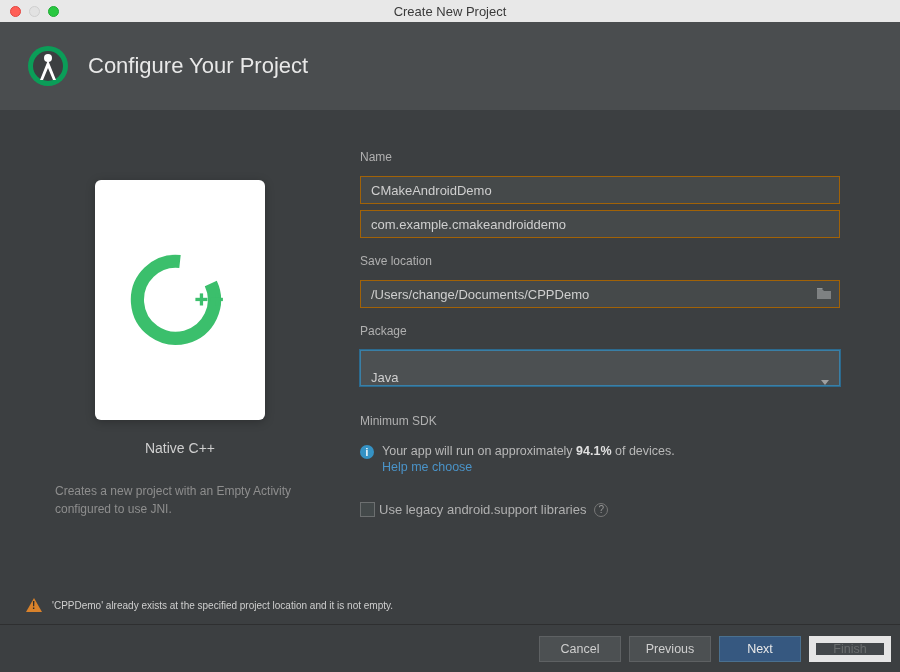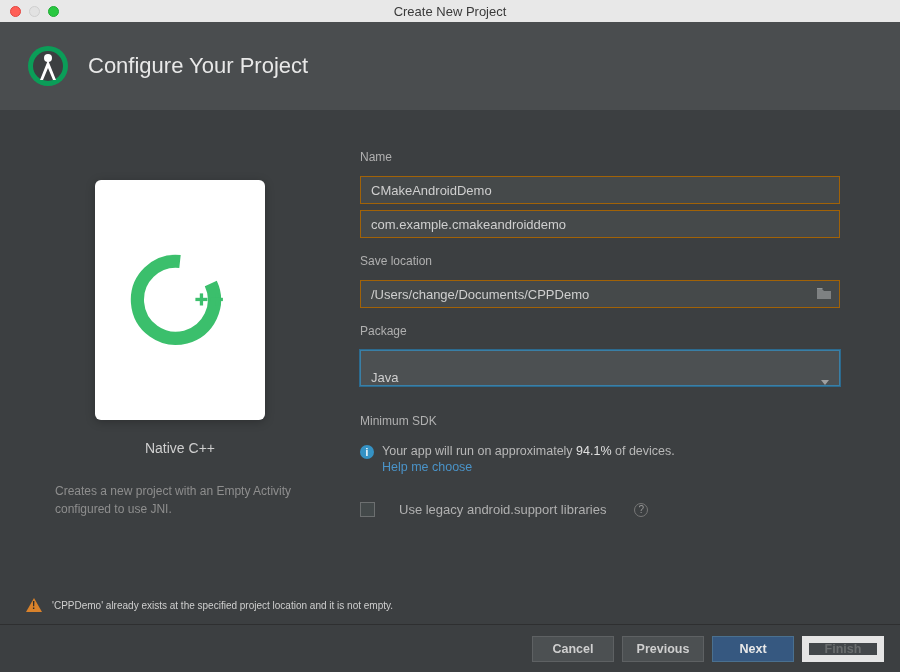--- a/index.html
+++ b/index.html
@@ -34,38 +34,38 @@
     width: 100%; height: 36px; background: #4c5052; border: 1px solid #5a5d5e;
     color: #cfcfcf; font-size: 13px; padding: 0 10px; display: flex; align-items: flex-end; justify-content: space-between;
   }
   .select.focused { border: 1px solid #3a7fa6; box-shadow: 0 0 0 1px #2c6a8e; }
   .chev { width: 0; height: 0; border-left: 4px solid transparent; border-right: 4px solid transparent; border-top: 5px solid #a0a0a0; }
   .sdk-row { display: flex; align-items: center; gap: 10px; margin-top: 22px; }
   .sdk-row .select { flex: 1; }
   .info-row { display: flex; gap: 8px; margin-top: 10px; font-size: 12.5px; color: #b8b8b8; align-items: flex-start; }
   .info-icon { width: 14px; height: 14px; border-radius: 50%; background: #3592c4; color: #fff; font-size: 10px; display: flex; align-items: center; justify-content: center; font-weight: bold; flex-shrink: 0; margin-top: 1px; }
   .help-link { color: #4a93c8; cursor: pointer; display: block; margin-top: 2px; }
-  .check-row { display: flex; gap: 24px; align-items: center; margin-top: 22px; font-size: 13px; color: #b0b0b0; }
+  .check-row { display: flex; gap: 4px; align-items: center; margin-top: 22px; font-size: 13px; color: #b0b0b0; }
   .checkbox { width: 15px; height: 15px; border: 1px solid #6c6f70; background: #43494a; }
   .help-q { width: 14px; height: 14px; border-radius: 50%; border: 1px solid #777; color: #999; font-size: 10px; display: flex; align-items: center; justify-content: center; margin-left: 4px; }
   .warning-bar { position: absolute; left: 0; right: 0; bottom: 52px; padding: 8px 26px; display: flex; align-items: center; gap: 10px; font-size: 10px; color: #cfcfcf; }
   .warn-icon { width: 0; height: 0; border-left: 8px solid transparent; border-right: 8px solid transparent; border-bottom: 14px solid #d9822b; position: relative; }
   .warn-icon::after { content: "!"; position: absolute; left: -2px; top: 2px; font-size: 10px; color: #2b2b2b; font-weight: bold; }
   .footer {
     position: absolute; bottom: 0; left: 0; right: 0; height: 48px;
     background: #3c3f41; border-top: 1px solid #2e2f30;
-    display: flex; justify-content: flex-end; align-items: center; gap: 8px; padding-right: 16px; font-weight: bold;
+    display: flex; justify-content: flex-end; align-items: center; gap: 8px; padding-right: 9px;
   }
   .btn {
     min-width: 82px; height: 26px; background: #4c5052; border: 1px solid #5e6163;
     color: #cfcfcf; font-size: 12.5px; display: flex; align-items: center; justify-content: center; cursor: pointer;
   }
   .btn.primary { background: #365880; border: 1px solid #4a708f; color: #e8e8e8; }
   .btn.disabled { color: #6a6d6e; background: #43474a; border: 7px solid #e5e5e5; cursor: default; }
-  b { color: #e0e0e0; font-weight: 400; }
+  b { color: #e0e0e0; font-weight: 700; }
 </style>
 </head>
 <body>
 
 <div class="titlebar">
   <div class="traffic">
     <div class="dot red"></div>
     <div class="dot gray"></div>
     <div class="dot green"></div>
   </div>

